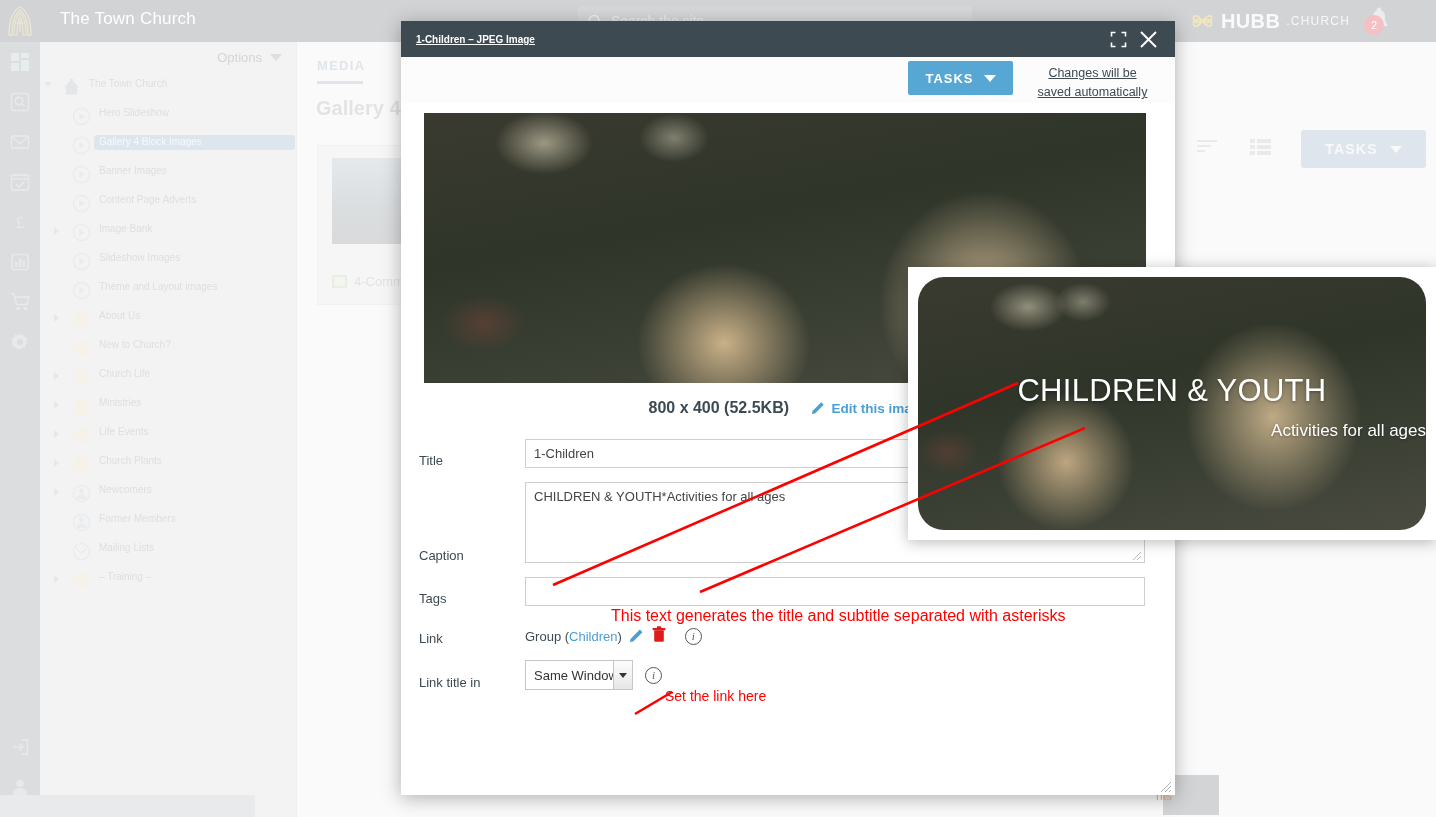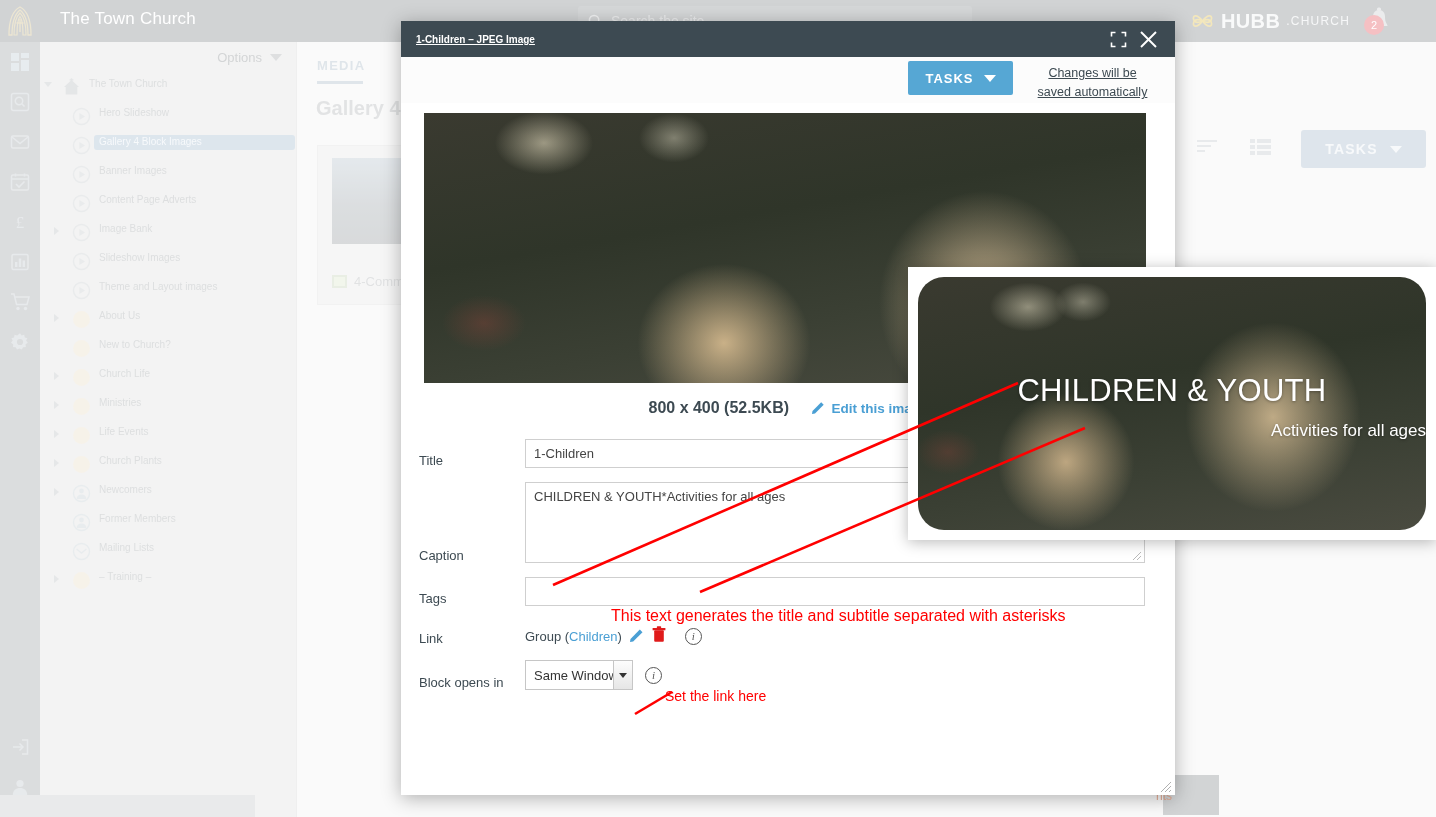--- a/index.html
+++ b/index.html
@@ -615,21 +615,21 @@
               <rect x="2.2" y="4.2" width="9.6" height="11.5" rx="1" fill="#e01b1b"></rect>
               <rect x="0.6" y="2" width="12.8" height="2.3" fill="#e01b1b"></rect>
               <rect x="4.8" y="0.2" width="4.4" height="2" rx=".7" fill="#e01b1b"></rect>
             </svg>
           </span>
           <span class="info-circ">i</span>
         </div>
       </div>
 
       <div class="frow">
-        <div class="flabel">Block opens in</div>
+        <div class="flabel">Link title in</div>
         <div class="sel-wrap">
           <div class="sel">
             <span>Same Window</span>
             <span class="arrowbox">
                 <i></i>
               </span>
           </div>
           <span class="info-circ">i</span>
         </div>
       </div>

